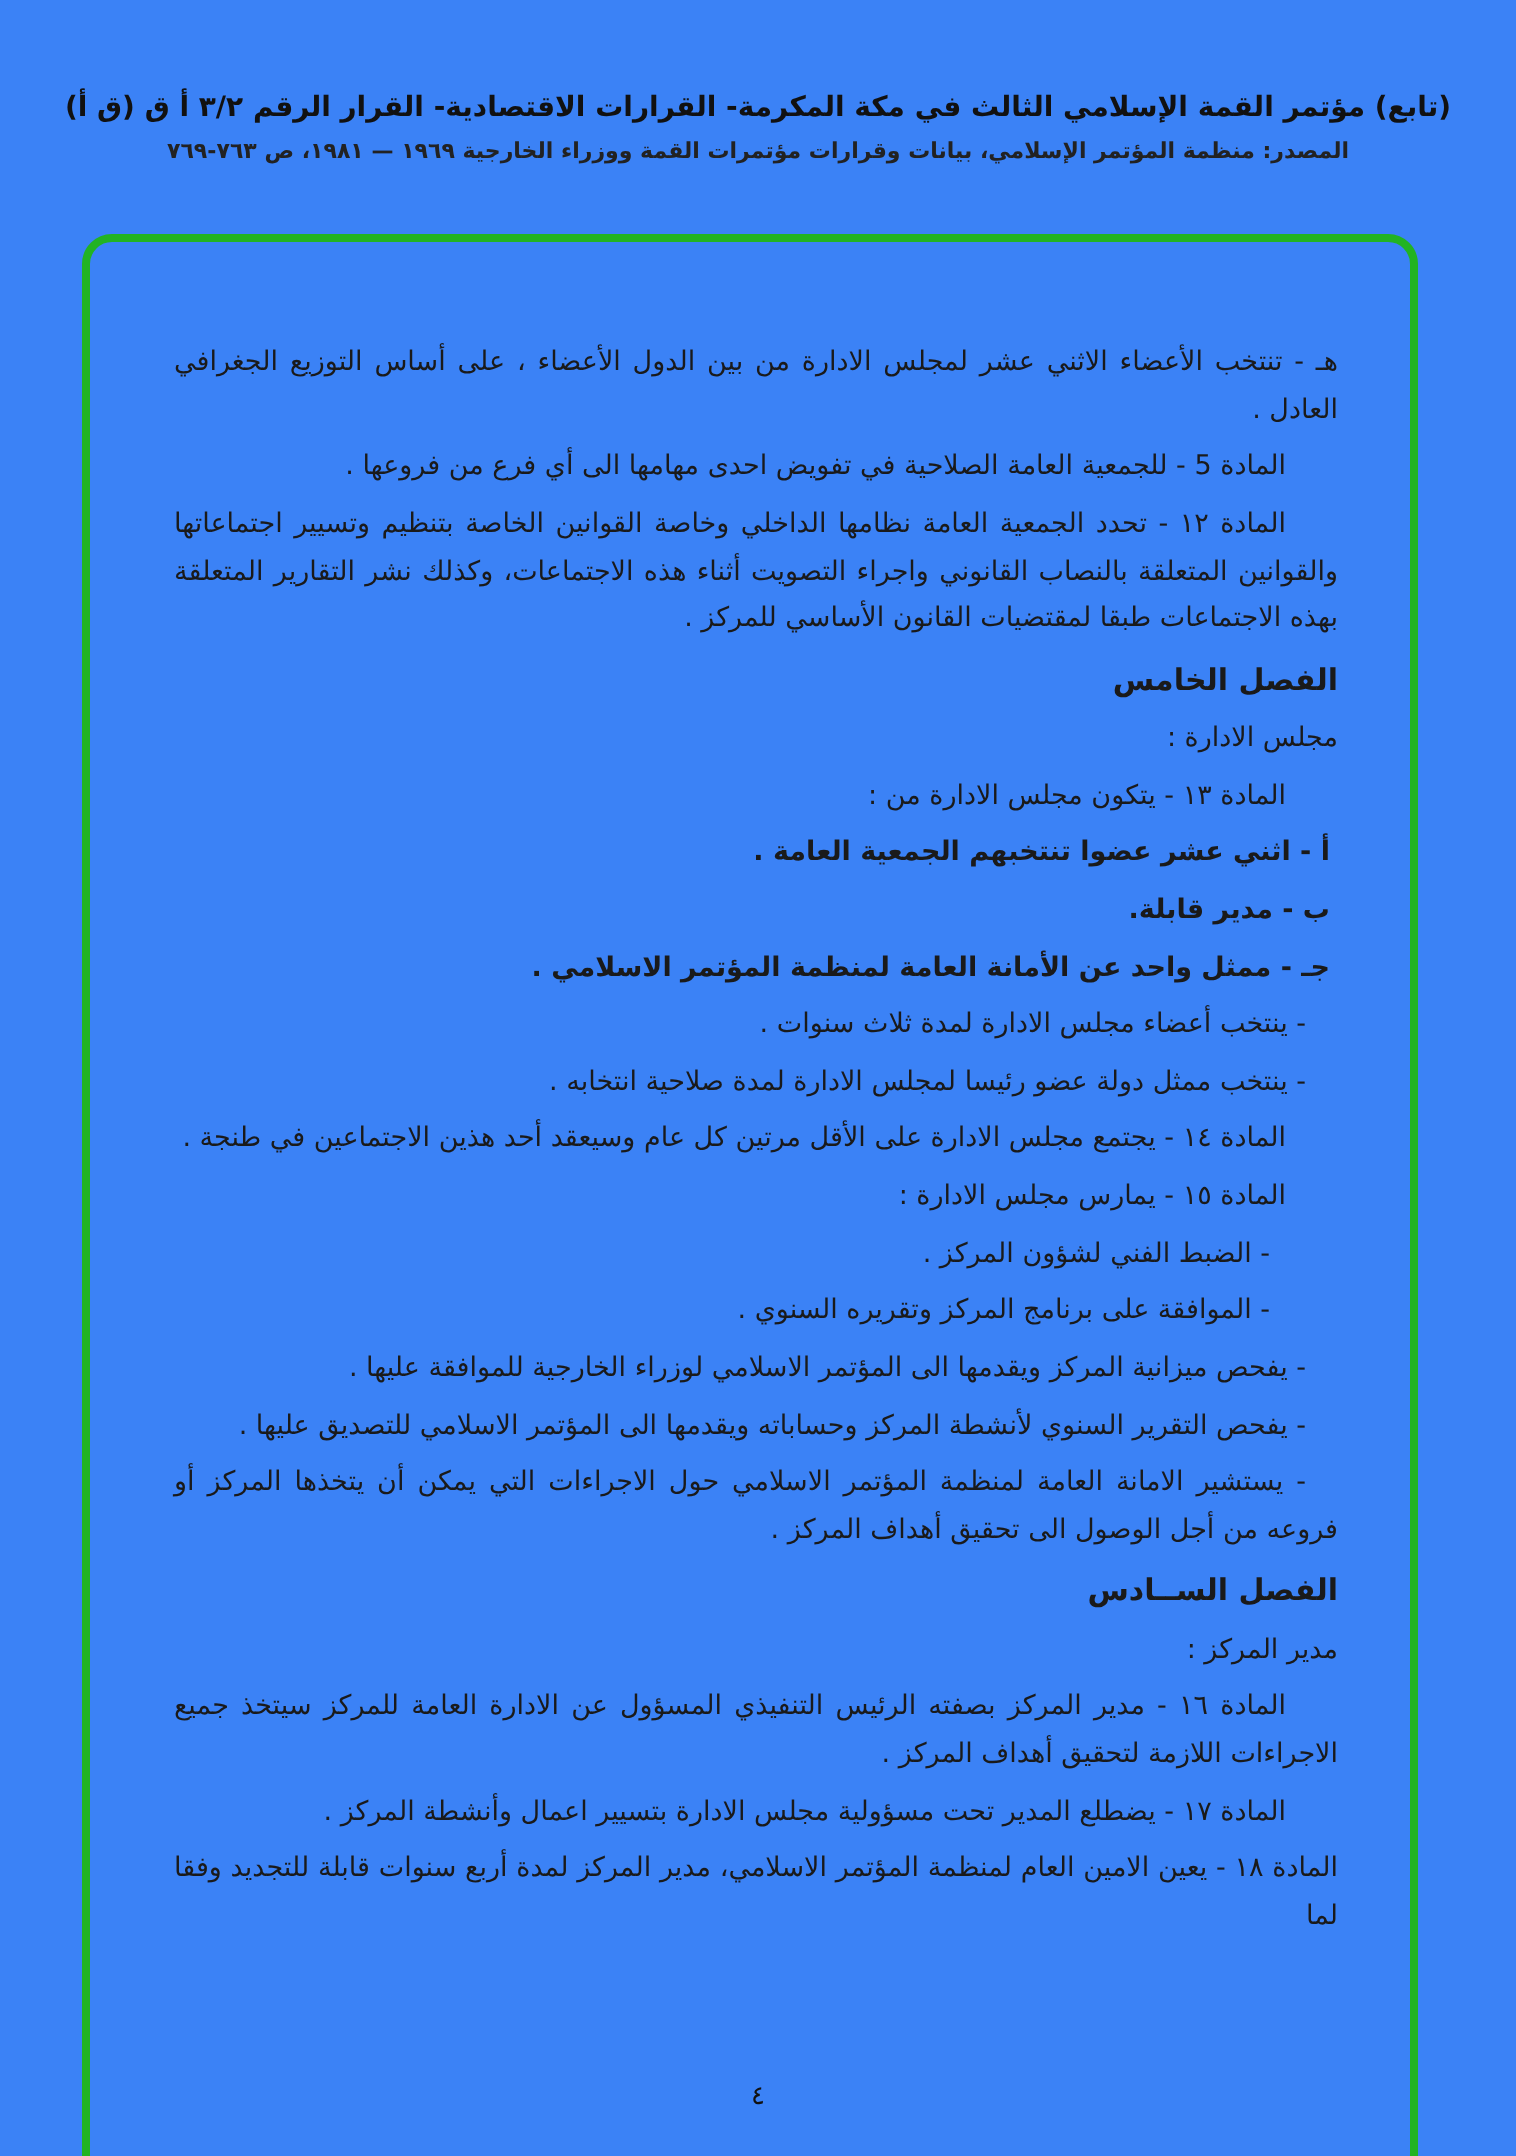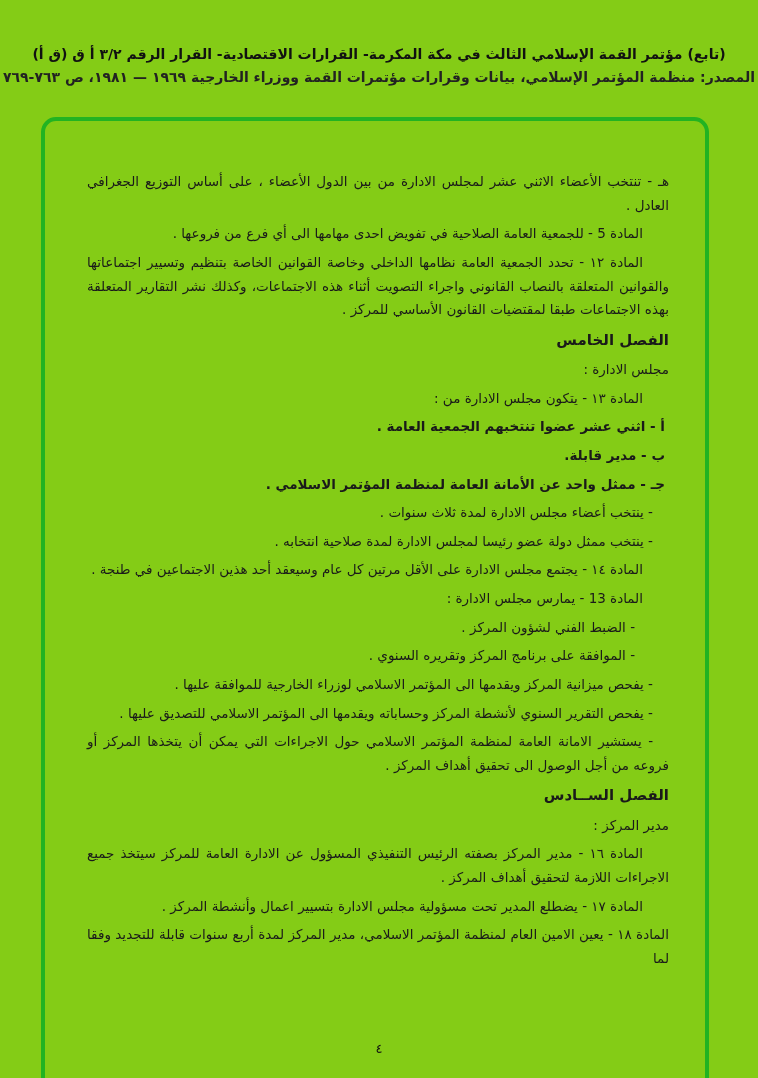--- a/index.html
+++ b/index.html
@@ -1,23 +1,23 @@
 <!DOCTYPE html>
 <html lang="ar"><head>
 <meta charset="utf-8">
 <style>
   html, body { margin:0; padding:0; background:#e8e8e8; }
   .page {
     position:relative; width:758px; height:1078px; margin:0 auto;
-    background:#84cc16; color:#1a1a1a;
+    background:#3b82f6; color:#1a1a1a;
     font-family:"DejaVu Sans", sans-serif; overflow:hidden;
   }
   .doc-header { direction:rtl; text-align:center; padding-top:46px; }
   .doc-title  { font-weight:bold; font-size:14px; color:#111; padding:0 30px; }
-  .doc-source { font-size:14px; font-weight:bold; margin-top:7px; color:#222; }
+  .doc-source { font-size:11px; font-weight:bold; margin-top:7px; color:#222; }
   .frame {
     position:absolute; left:41px; top:117px; width:668px; height:1065px;
     border:4px solid #22b322; border-radius:15px; box-sizing:border-box;
     overflow:hidden;
   }
   .content {
     direction:rtl; text-align:justify;
     padding:44px 36px 0 42px;
     font-size:13.5px; line-height:1.75;
   }
@@ -51,21 +51,21 @@
       <p class="ind1">المادة ١٢ - تحدد الجمعية العامة نظامها الداخلي وخاصة القوانين الخاصة بتنظيم وتسيير اجتماعاتها والقوانين المتعلقة بالنصاب القانوني واجراء التصويت أثناء هذه الاجتماعات، وكذلك نشر التقارير المتعلقة بهذه الاجتماعات طبقا لمقتضيات القانون الأساسي للمركز .</p>
       <p class="chapter">الفصل الخامس</p>
       <p class="flush">مجلس الادارة :</p>
       <p class="ind1">المادة ١٣ - يتكون مجلس الادارة من :</p>
       <p class="item">أ - اثني عشر عضوا تنتخبهم الجمعية العامة .</p>
       <p class="item">ب - مدير قابلة.</p>
       <p class="item">جـ - ممثل واحد عن الأمانة العامة لمنظمة المؤتمر الاسلامي .</p>
       <p class="dash1">- ينتخب أعضاء مجلس الادارة لمدة ثلاث سنوات .</p>
       <p class="dash1">- ينتخب ممثل دولة عضو رئيسا لمجلس الادارة لمدة صلاحية انتخابه .</p>
       <p class="ind1">المادة ١٤ - يجتمع مجلس الادارة على الأقل مرتين كل عام وسيعقد أحد هذين الاجتماعين في طنجة .</p>
-      <p class="ind1">المادة 13 - يمارس مجلس الادارة :</p>
+      <p class="ind1">المادة ١٥ - يمارس مجلس الادارة :</p>
       <p class="dash2">- الضبط الفني لشؤون المركز .</p>
       <p class="dash2">- الموافقة على برنامج المركز وتقريره السنوي .</p>
       <p class="dash1">- يفحص ميزانية المركز ويقدمها الى المؤتمر الاسلامي لوزراء الخارجية للموافقة عليها .</p>
       <p class="dash1">- يفحص التقرير السنوي لأنشطة المركز وحساباته ويقدمها الى المؤتمر الاسلامي للتصديق عليها .</p>
       <p class="dash1">- يستشير الامانة العامة لمنظمة المؤتمر الاسلامي حول الاجراءات التي يمكن أن يتخذها المركز أو فروعه من أجل الوصول الى تحقيق أهداف المركز .</p>
       <p class="chapter">الفصل الســادس</p>
       <p class="flush">مدير المركز :</p>
       <p class="ind1">المادة ١٦ - مدير المركز بصفته الرئيس التنفيذي المسؤول عن الادارة العامة للمركز سيتخذ جميع الاجراءات اللازمة لتحقيق أهداف المركز .</p>
       <p class="ind1">المادة ١٧ - يضطلع المدير تحت مسؤولية مجلس الادارة بتسيير اعمال وأنشطة المركز .</p>
       <p class="flush">المادة ١٨ - يعين الامين العام لمنظمة المؤتمر الاسلامي، مدير المركز لمدة أربع سنوات قابلة للتجديد وفقا لما</p>

